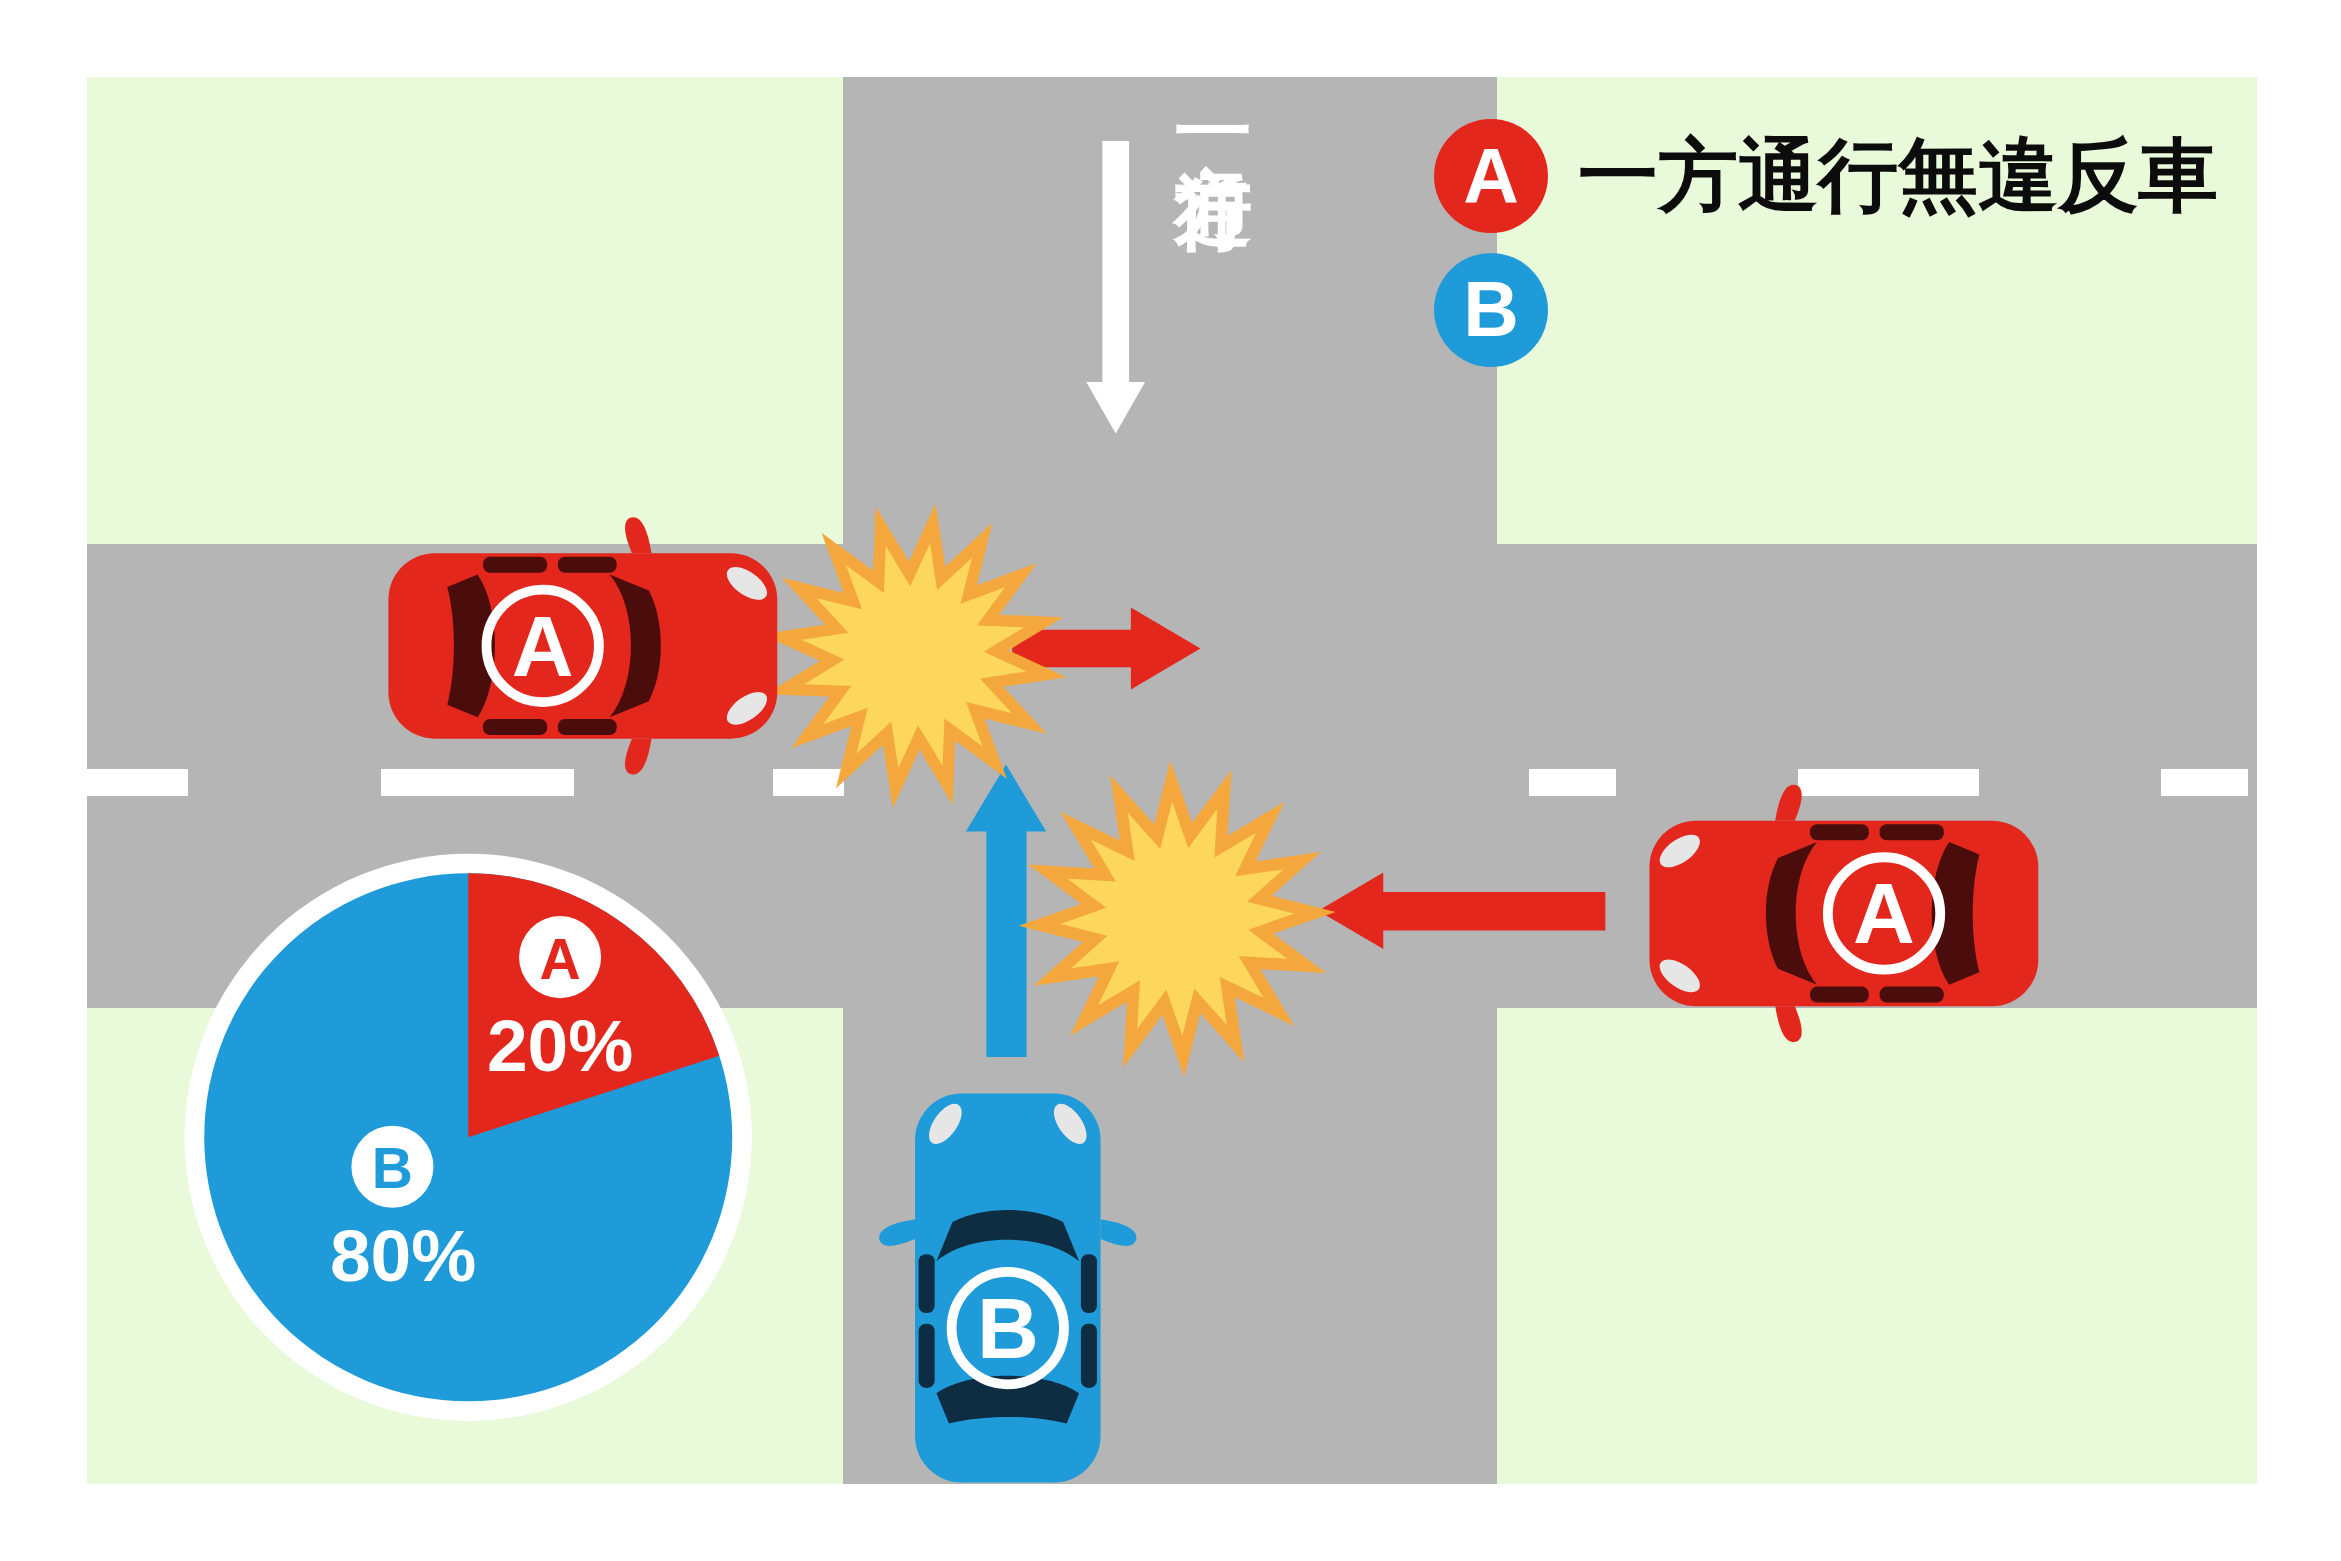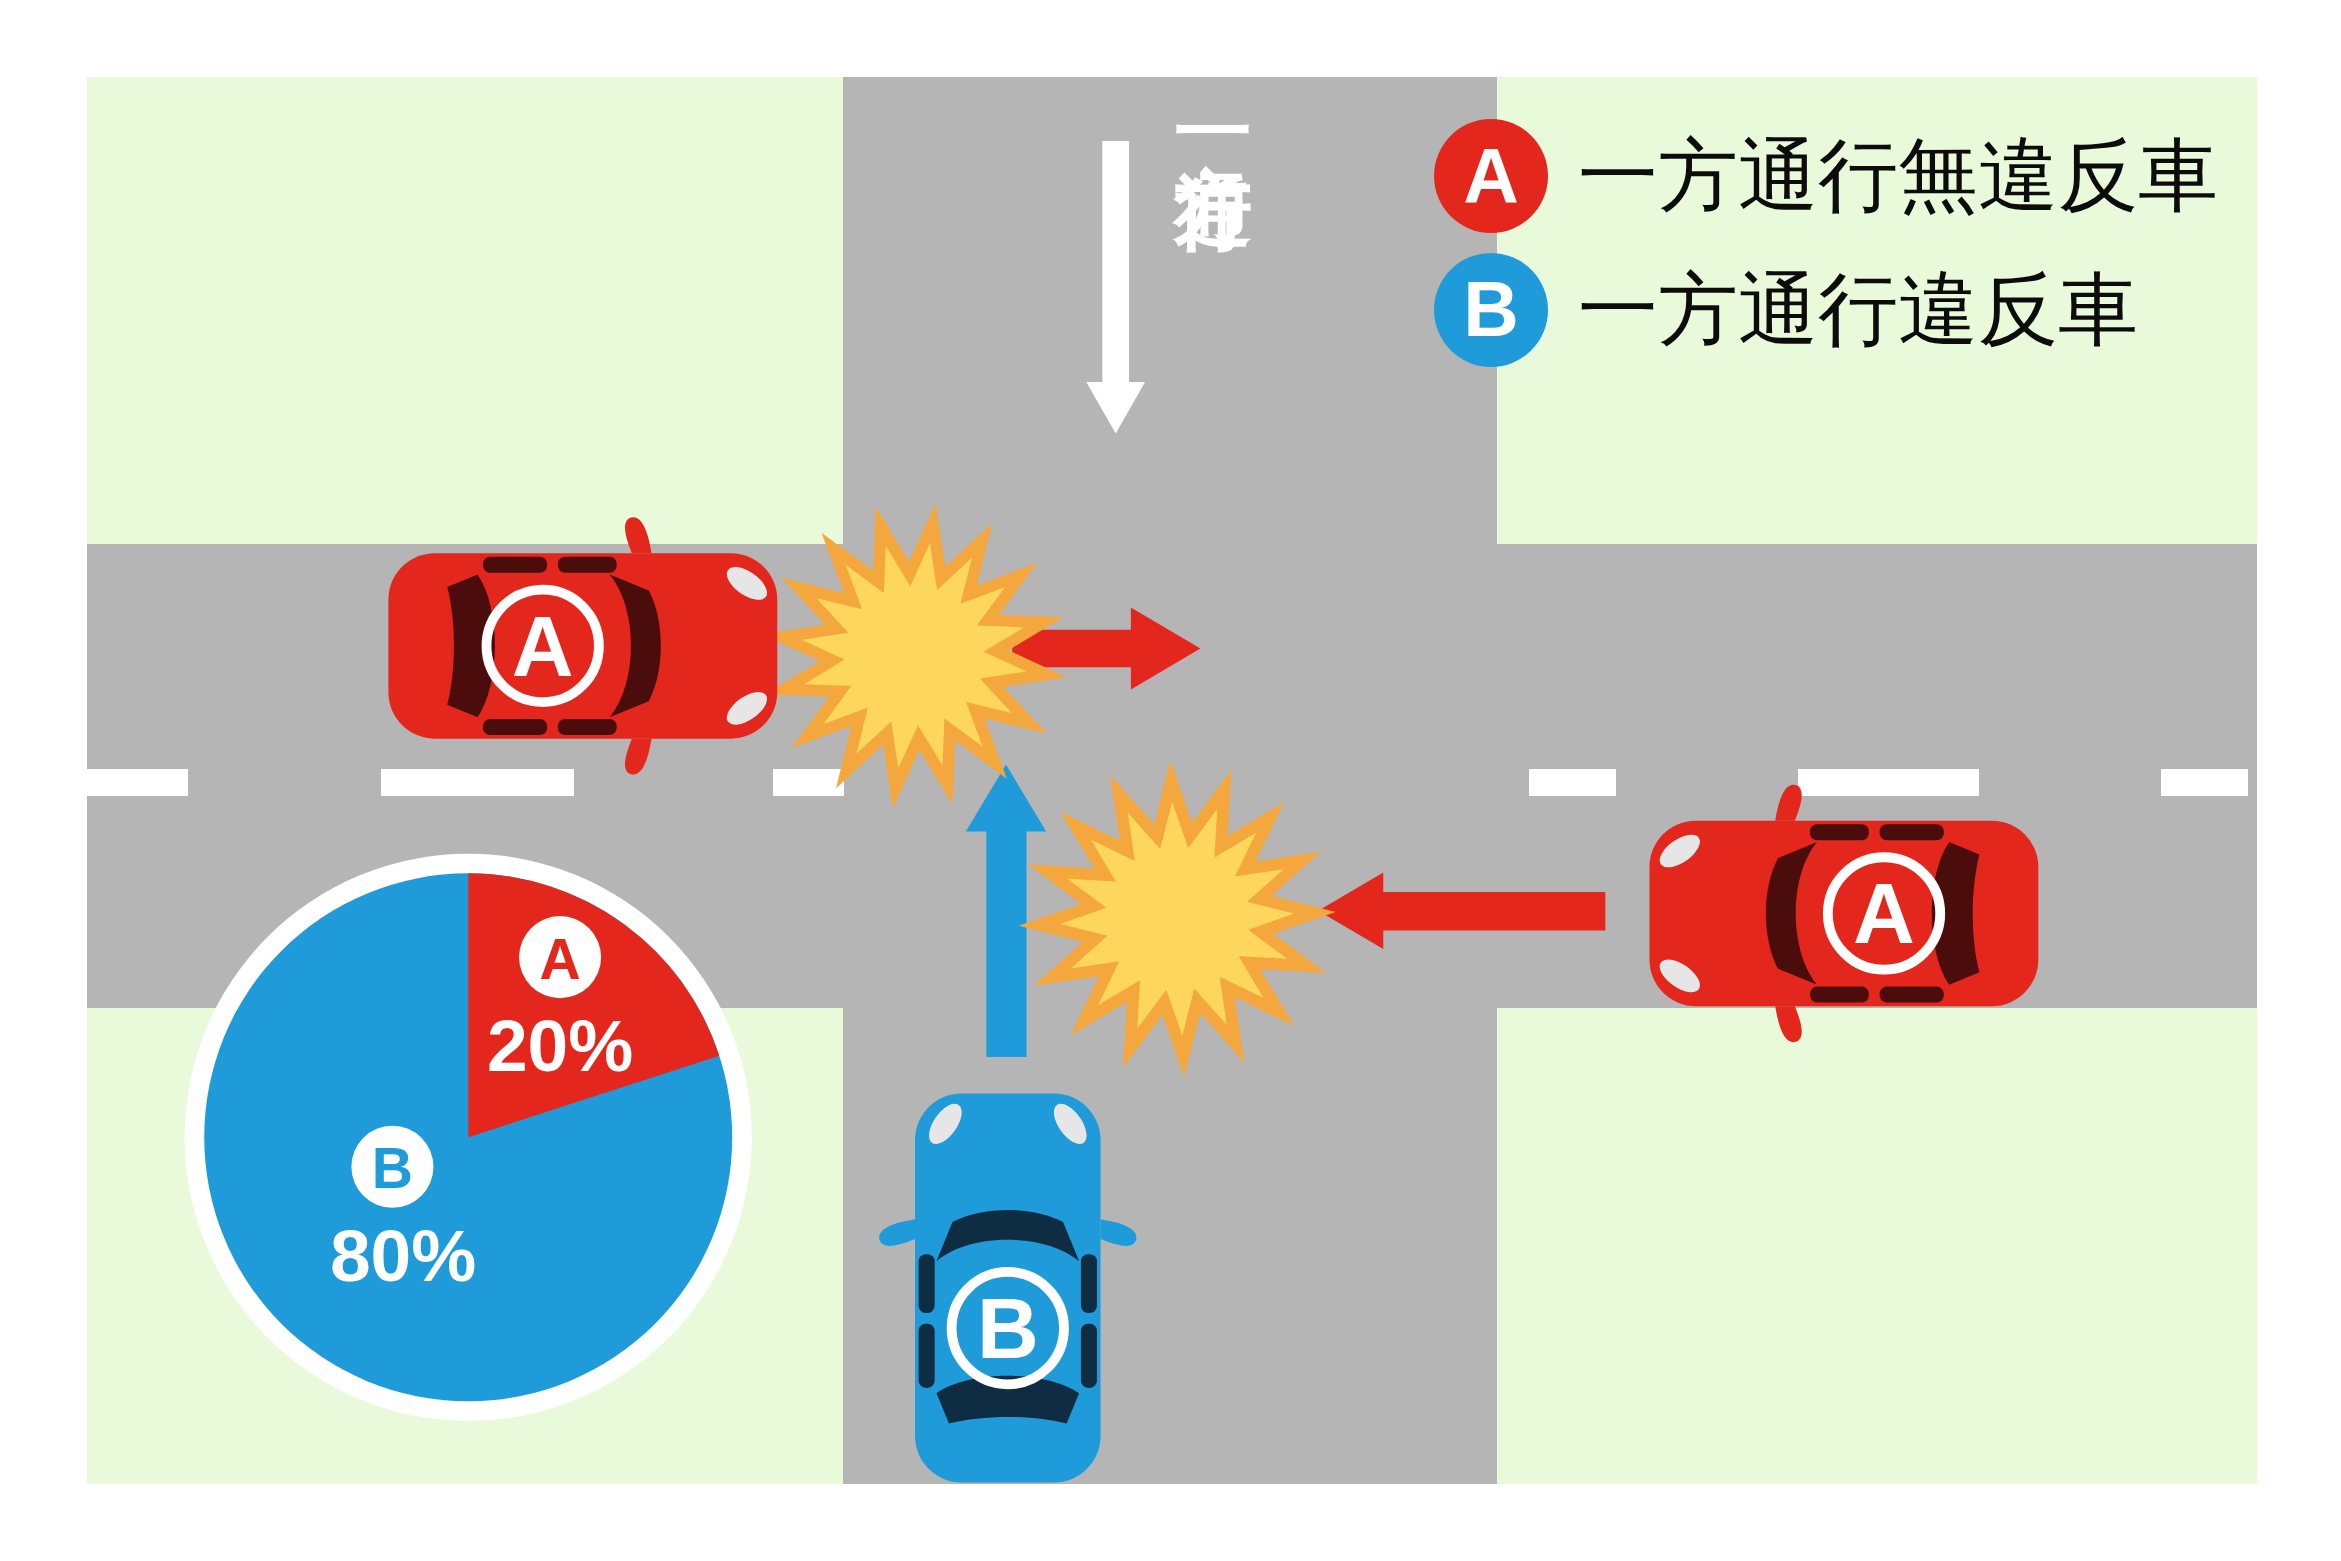--- a/index.html
+++ b/index.html
@@ -26,21 +26,21 @@
   }
   .legend{position:absolute;left:1434px;top:119px;display:flex;flex-direction:column;gap:19.6px;}
   .legend-row{display:flex;align-items:center;gap:30px;}
   .legend-badge{
     width:114px;height:114px;border-radius:50%;flex:0 0 auto;
     display:flex;align-items:center;justify-content:center;
     color:#ffffff;font-size:77px;font-weight:bold;
   }
   .badge-a{background:#E3271D;}
   .badge-b{background:#1E9BD8;}
-  .legend-label{font-size:80px;font-weight:normal;color:#0c0c0c;white-space:nowrap;line-height:1;}
+  .legend-label{font-size:80px;font-weight:bold;color:#0c0c0c;white-space:nowrap;line-height:1;}
   
   .car-red{--car-body:#E3271D;--car-window:#4A0D0B;}
   .car-blue{--car-body:#1E9BD8;--car-window:#0E2C42;}
   .car-ring{fill:none;stroke:#ffffff;stroke-width:11px;}
   .car-letter{fill:#ffffff;font-size:96px;font-weight:bold;text-anchor:middle;dominant-baseline:central;
     font-family:"Liberation Sans",sans-serif;}
   .burst{fill:#FCD75B;stroke:#F4A73C;stroke-width:13px;stroke-linejoin:miter;}
   .arrow-red{fill:#E3271D;}
   .arrow-blue{fill:#1E9BD8;}
   .arrow-white{fill:#ffffff;}
@@ -127,18 +127,17 @@
 
   <div class="oneway-label">一方通行</div>
 
   <div class="legend">
     <div class="legend-row">
       <div class="legend-badge badge-a">A</div>
       <div class="legend-label">一方通行無違反車</div>
     </div>
     <div class="legend-row">
       <div class="legend-badge badge-b">B</div>
-      <div class="legend-label">一方通行違反車</div>
     </div>
   </div>
 
 </div>
 
 
 </body></html>

